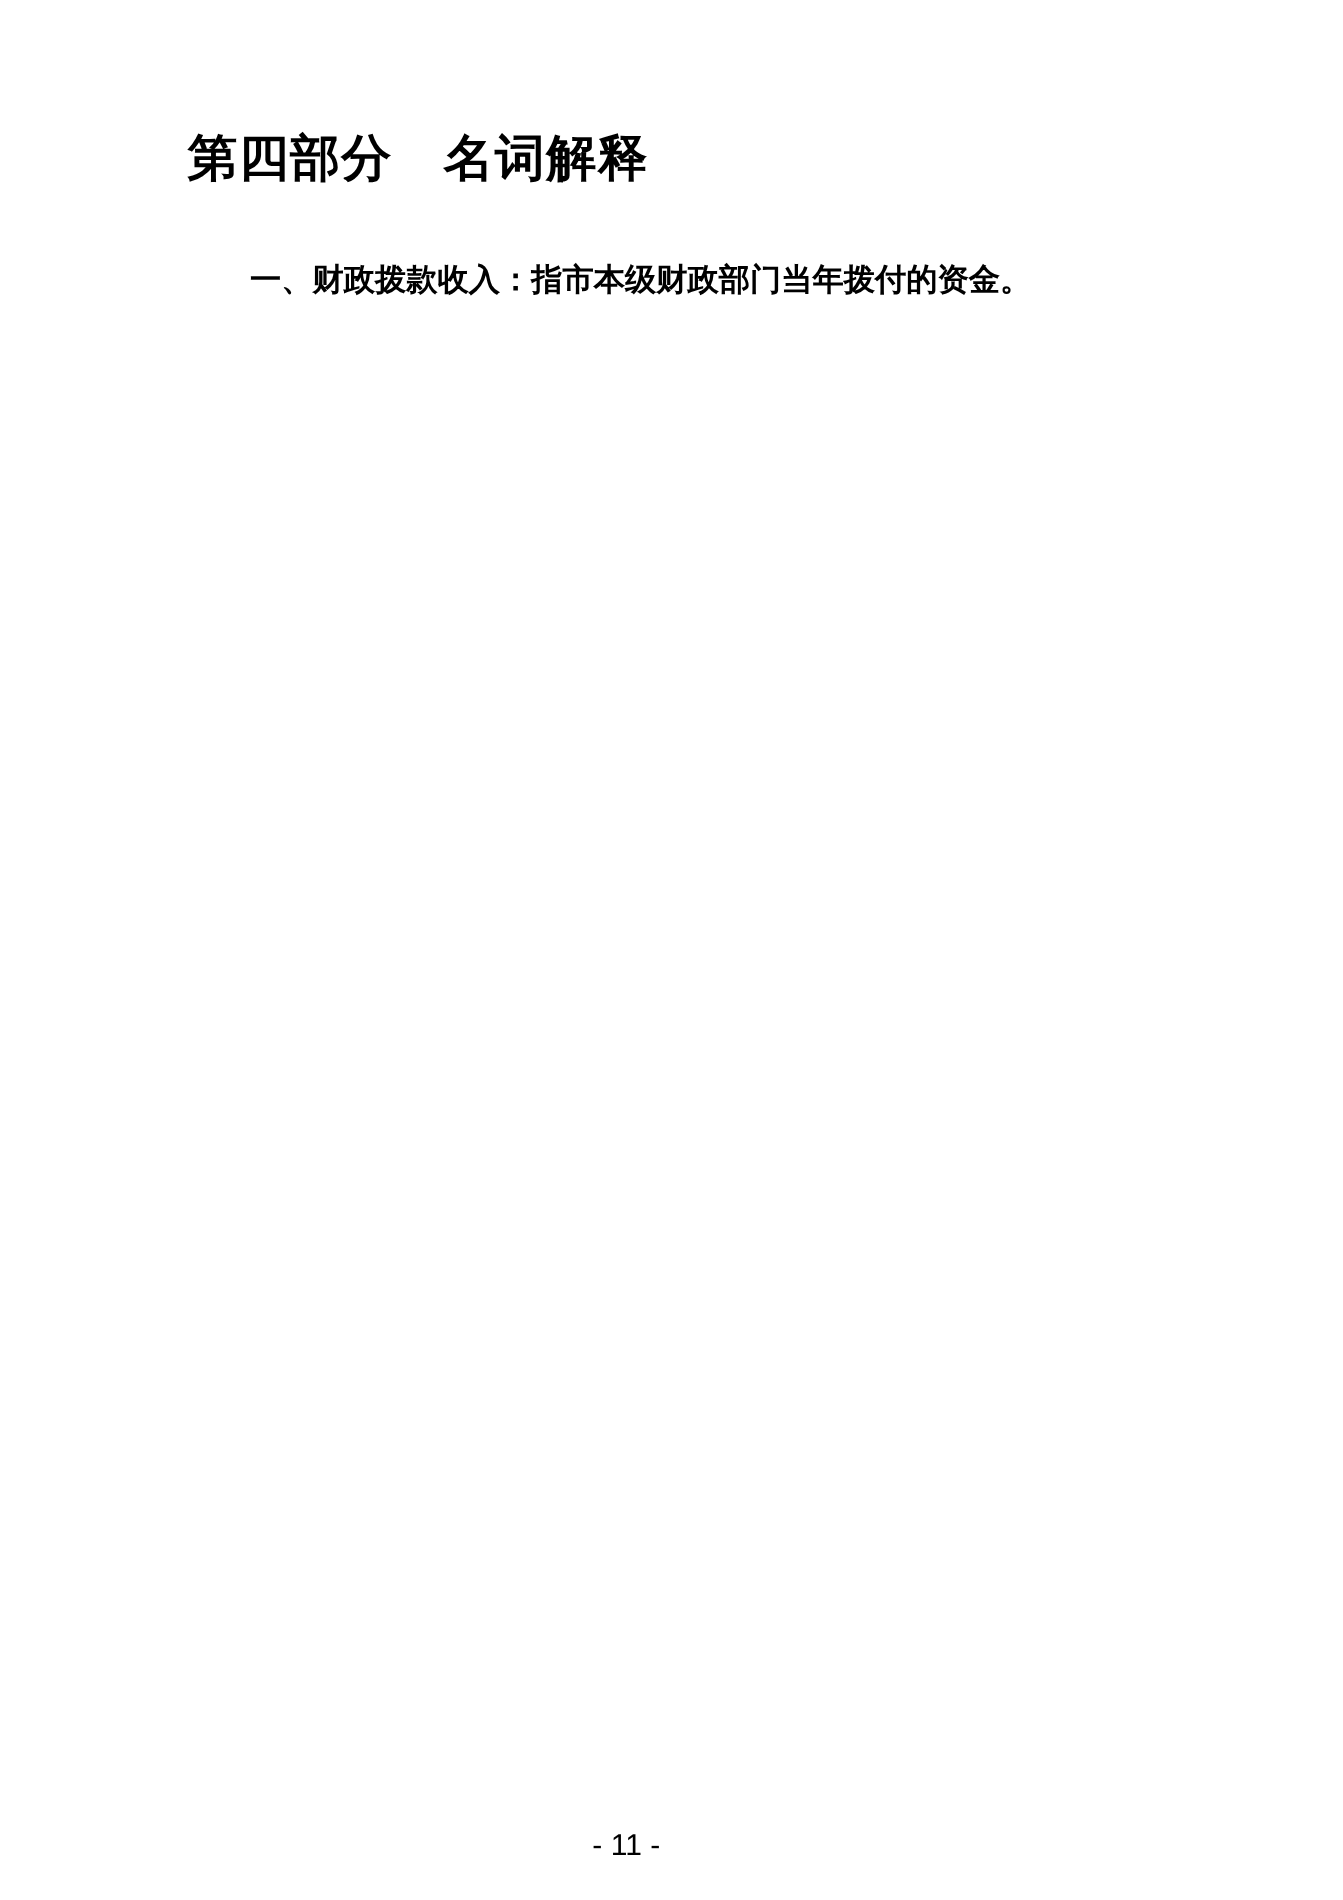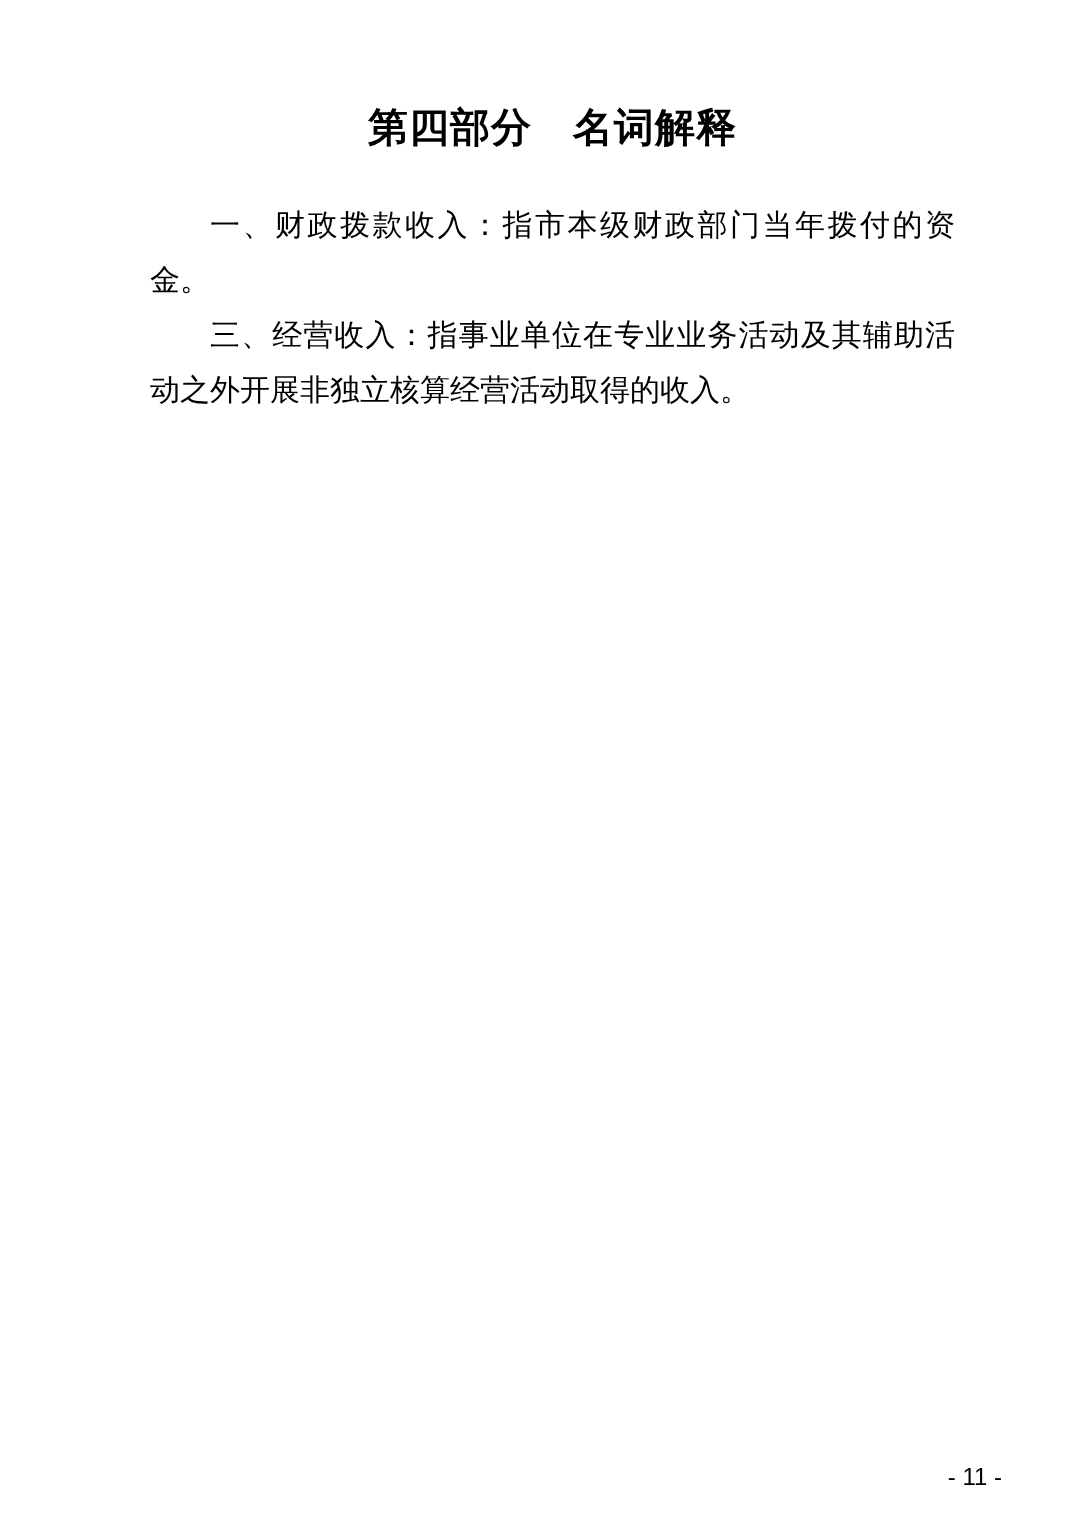--- a/index.html
+++ b/index.html
@@ -16,62 +16,61 @@
     overflow: hidden;
   }
   .content {
     position: absolute;
     left: 150px;
     top: 100px;
     width: 805px;
   }
   .doc-title {
     margin: 0 0 42px 0;
-    text-align: center;
+    text-align: left;
     font-family: "Liberation Sans", "DejaVu Sans", sans-serif;
     font-weight: bold;
     font-size: 40px;
     line-height: 55px;
     letter-spacing: 1px;
     color: #000000;
     white-space: pre;
   }
   .body-text p {
     margin: 0;
     padding: 0;
     font-family: "Liberation Serif", "DejaVu Serif", serif;
-    font-weight: normal;
-    font-size: 30px;
+    font-weight: bold;
+    font-size: 25px;
     line-height: 55px;
     color: #000000;
     text-align: justify;
     text-justify: inter-character;
     text-align-last: left;
     text-indent: 2em;
   }
   .page-number {
     position: absolute;
     left: 0;
     top: 1462px;
     width: 1002px;
-    text-align: right;
+    text-align: center;
     font-family: "Liberation Sans", "DejaVu Sans", sans-serif;
     font-size: 24px;
     line-height: 30px;
     color: #000000;
     white-space: pre;
   }
 </style>
 </head>
 <body>
 
 <div class="page">
   <div class="content">
     <h1 class="doc-title">第四部分　名词解释</h1>
 
     <div class="body-text">
       <p>一、财政拨款收入：指市本级财政部门当年拨付的资金。</p>
-      <p>三、经营收入：指事业单位在专业业务活动及其辅助活动之外开展非独立核算经营活动取得的收入。</p>
     </div>
   </div>
 
   <div class="page-number">- 11 -</div>
 </div>
 
 </body></html>

